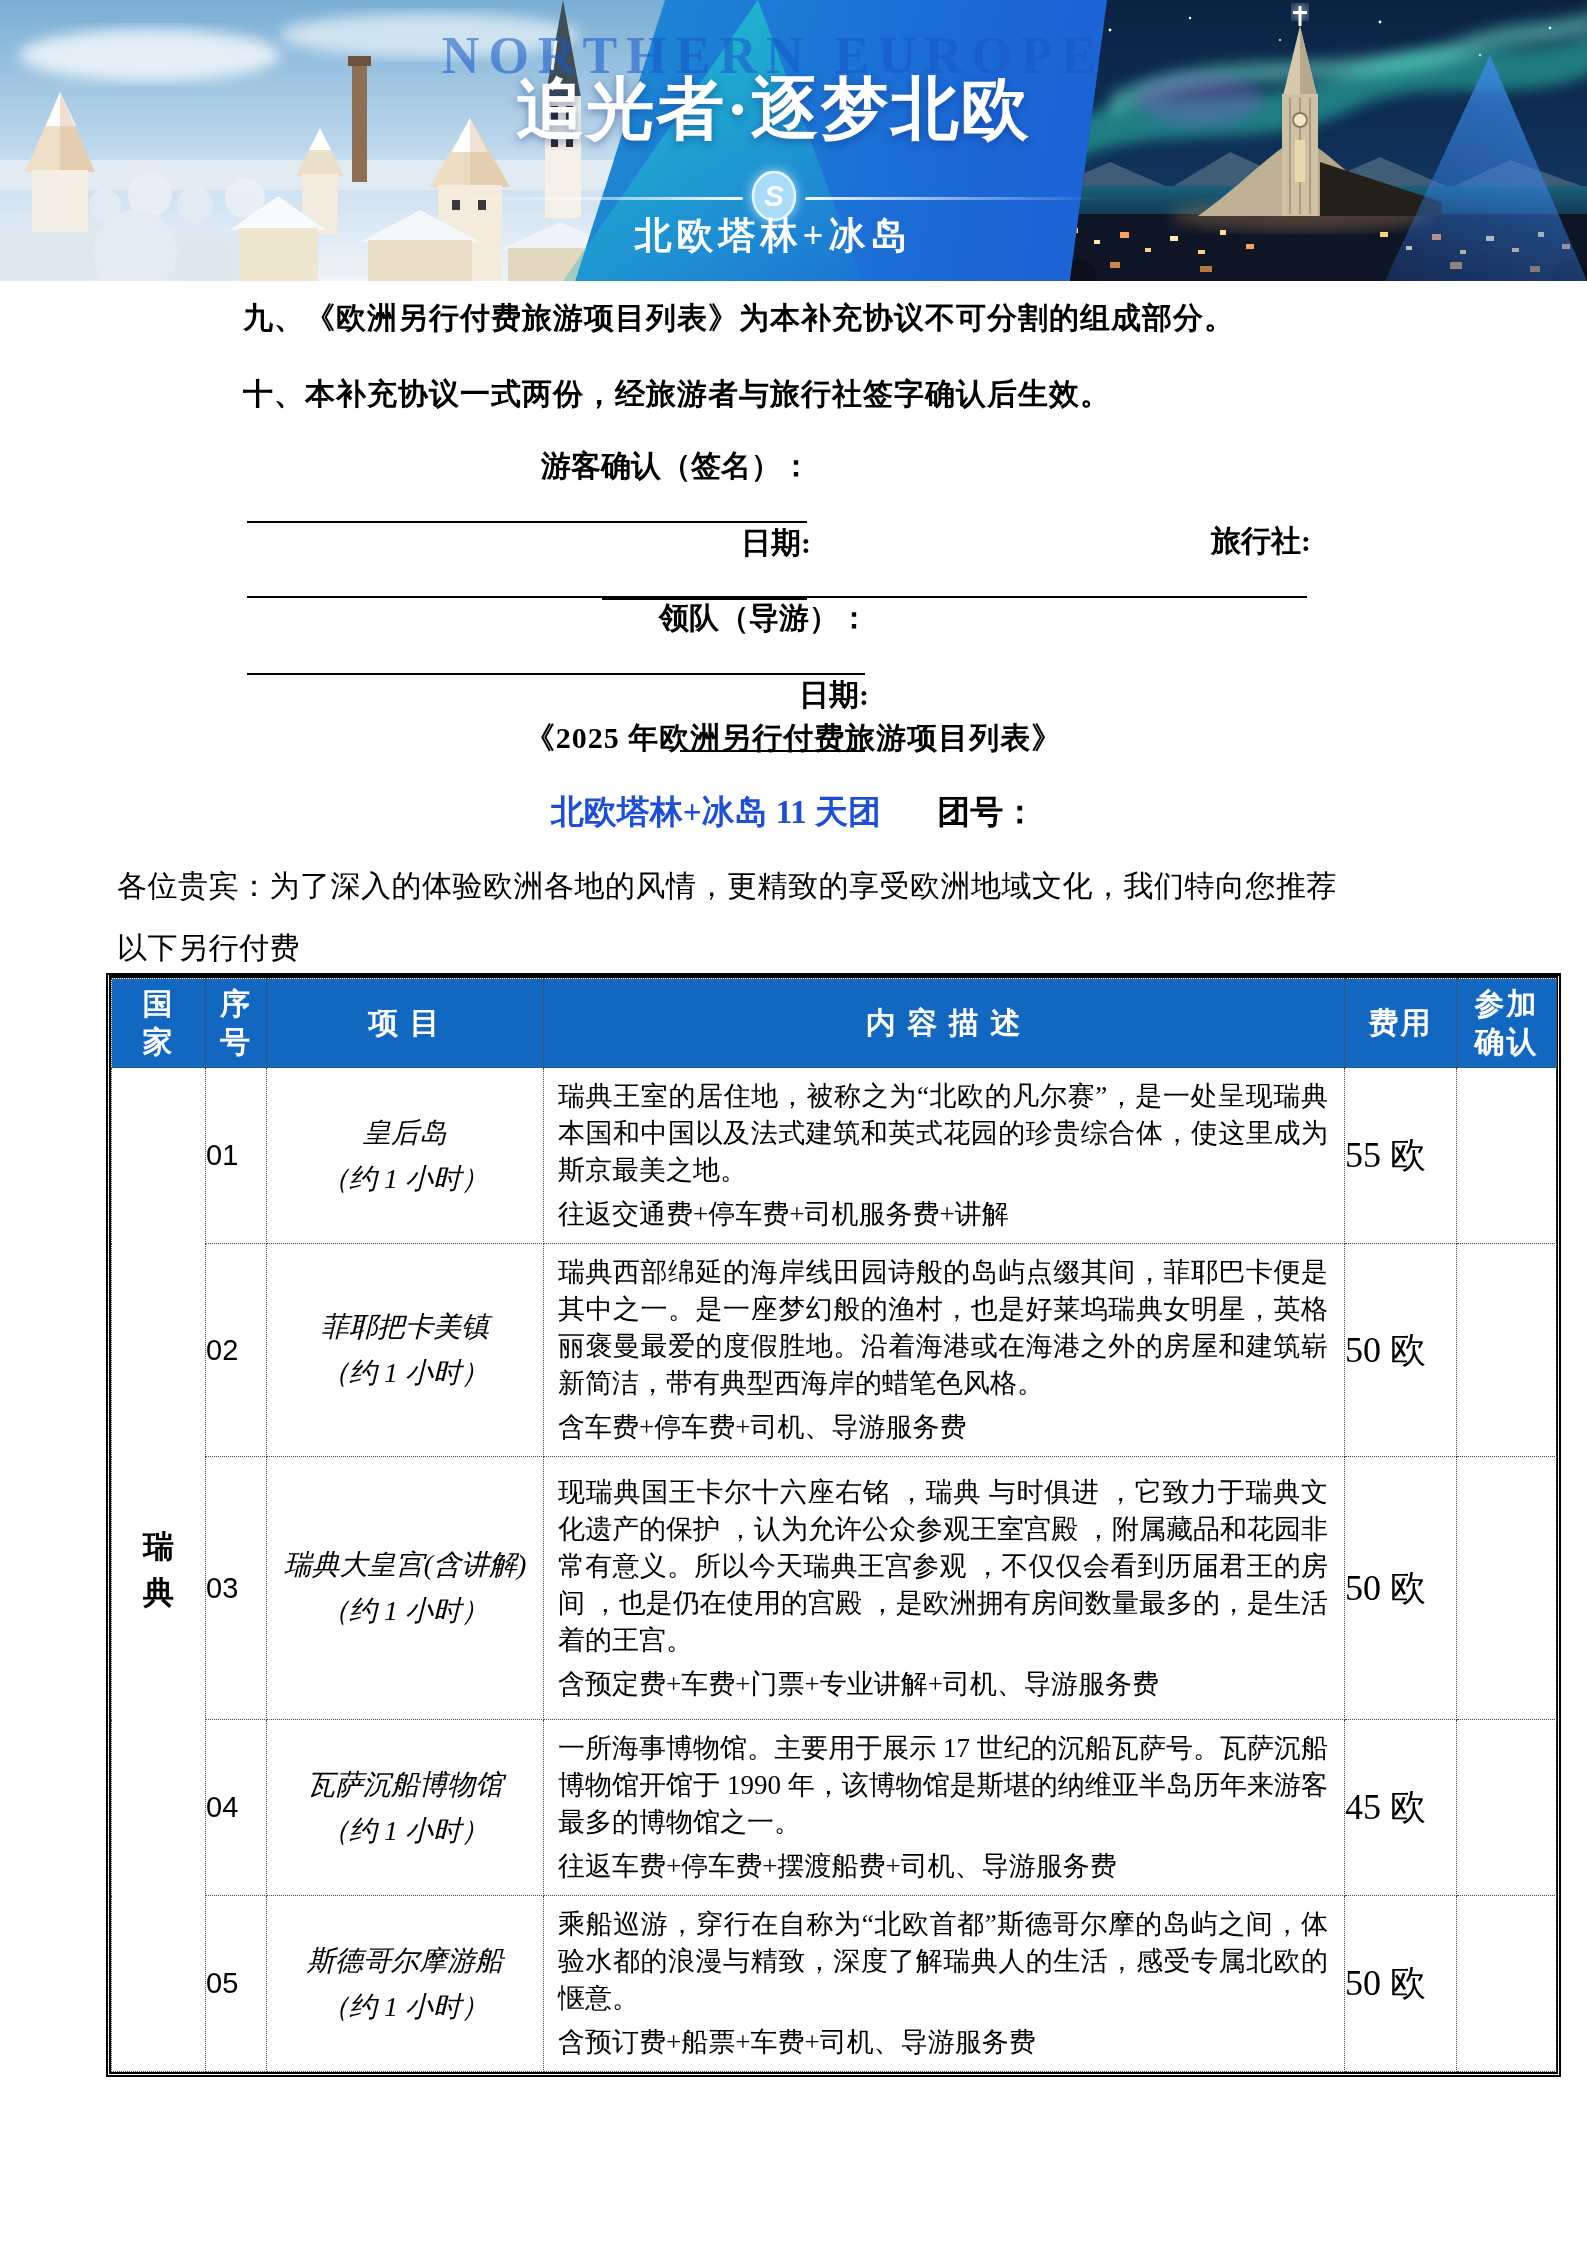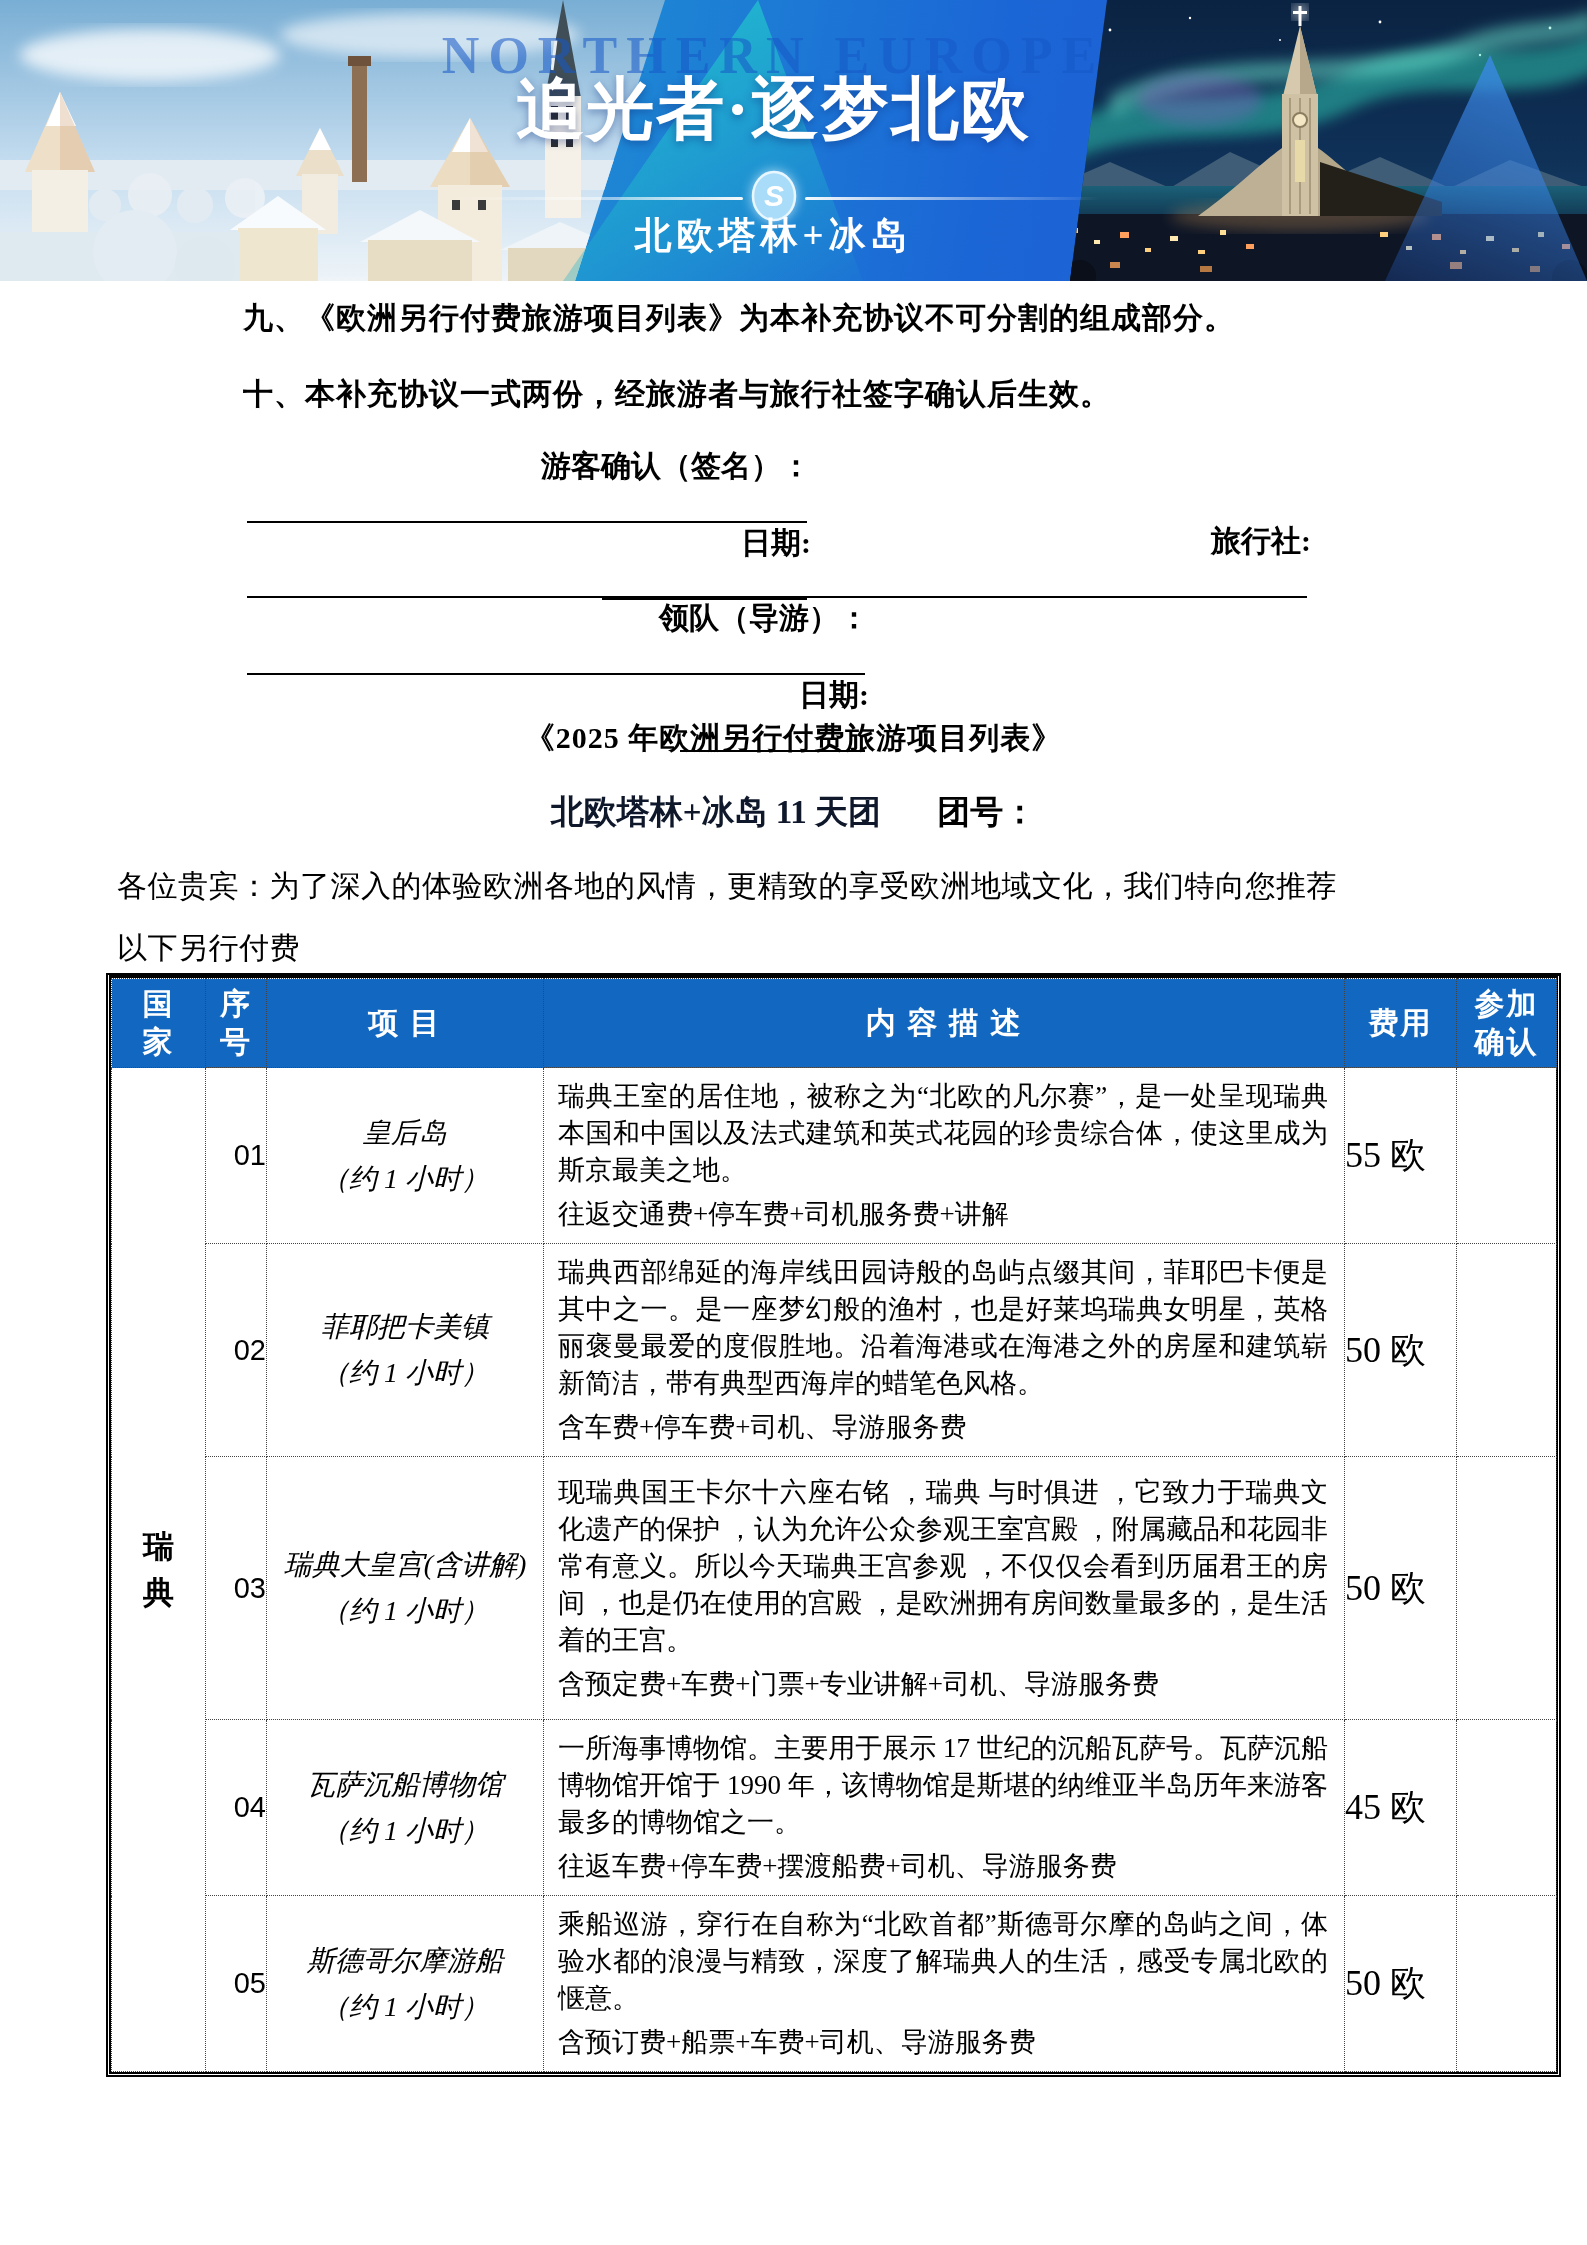--- a/index.html
+++ b/index.html
@@ -62,40 +62,40 @@
   .ul.w1{ width:560px; } .ul.w2{ width:205px; }
   .ul.w3{ width:1060px; }
   .ul.w4{ width:618px; } .ul.w5{ width:185px; }
   .datelabel{ margin-left:10px; }
 
   
   .list-title{ position:absolute; top:718px; left:0; width:100%; text-align:center;
     font-size:30px; font-weight:700; letter-spacing:1px; }
   .redline{ position:absolute; top:790px; left:0; width:100%; text-align:center;
     font-size:33px; font-weight:700; }
-  .redline .red{ color:#0f172a; }
+  .redline .red{ color:#1d4ed8; }
   .redline .groupno{ color:#000; margin-left:48px; }
   .intro{ position:absolute; left:117px; font-size:30px; letter-spacing:.5px; white-space:nowrap; }
   .intro1{ top:866px; } .intro2{ top:928px; }
 
   
   .tbl-wrap{
     position:absolute; left:106px; top:973px; width:1455px;
     border:5px double #000; border-top:5px solid #000; background:#fff;
   }
   table{ border-collapse:collapse; width:100%; table-layout:fixed; }
   th,td{ border:1px dotted #444; }
   thead th{
     background:#1268c0; color:#fff; font-weight:700; font-size:30px;
     line-height:38px; text-align:center; letter-spacing:2px;
   }
   thead tr{ height:89px; }
   td{ vertical-align:middle; }
   .country-cell{ text-align:center; font-size:31px; font-weight:700; line-height:46px; }
-  .no-cell{ text-align:right; font-family:"Liberation Sans","DejaVu Sans",sans-serif; font-size:29px; }
+  .no-cell{ text-align:left; font-family:"Liberation Sans","DejaVu Sans",sans-serif; font-size:29px; }
   .item-cell{ text-align:center; font-size:28px; line-height:46px; padding:0 4px;font-style:italic; }
   .desc-cell{ padding:10px 16px 10px 14px; font-size:27px; line-height:37px; }
   .desc-text{ text-align:justify; }
   .fee-note{ margin-top:7px; }
   .price-cell{ text-align:left; font-size:36px; }
   tr.r1{ height:153px; } tr.r2{ height:205px; } tr.r3{ height:263px; }
   tr.r4{ height:157px; } tr.r5{ height:152px; }
 </style>
 </head>
 <body>

